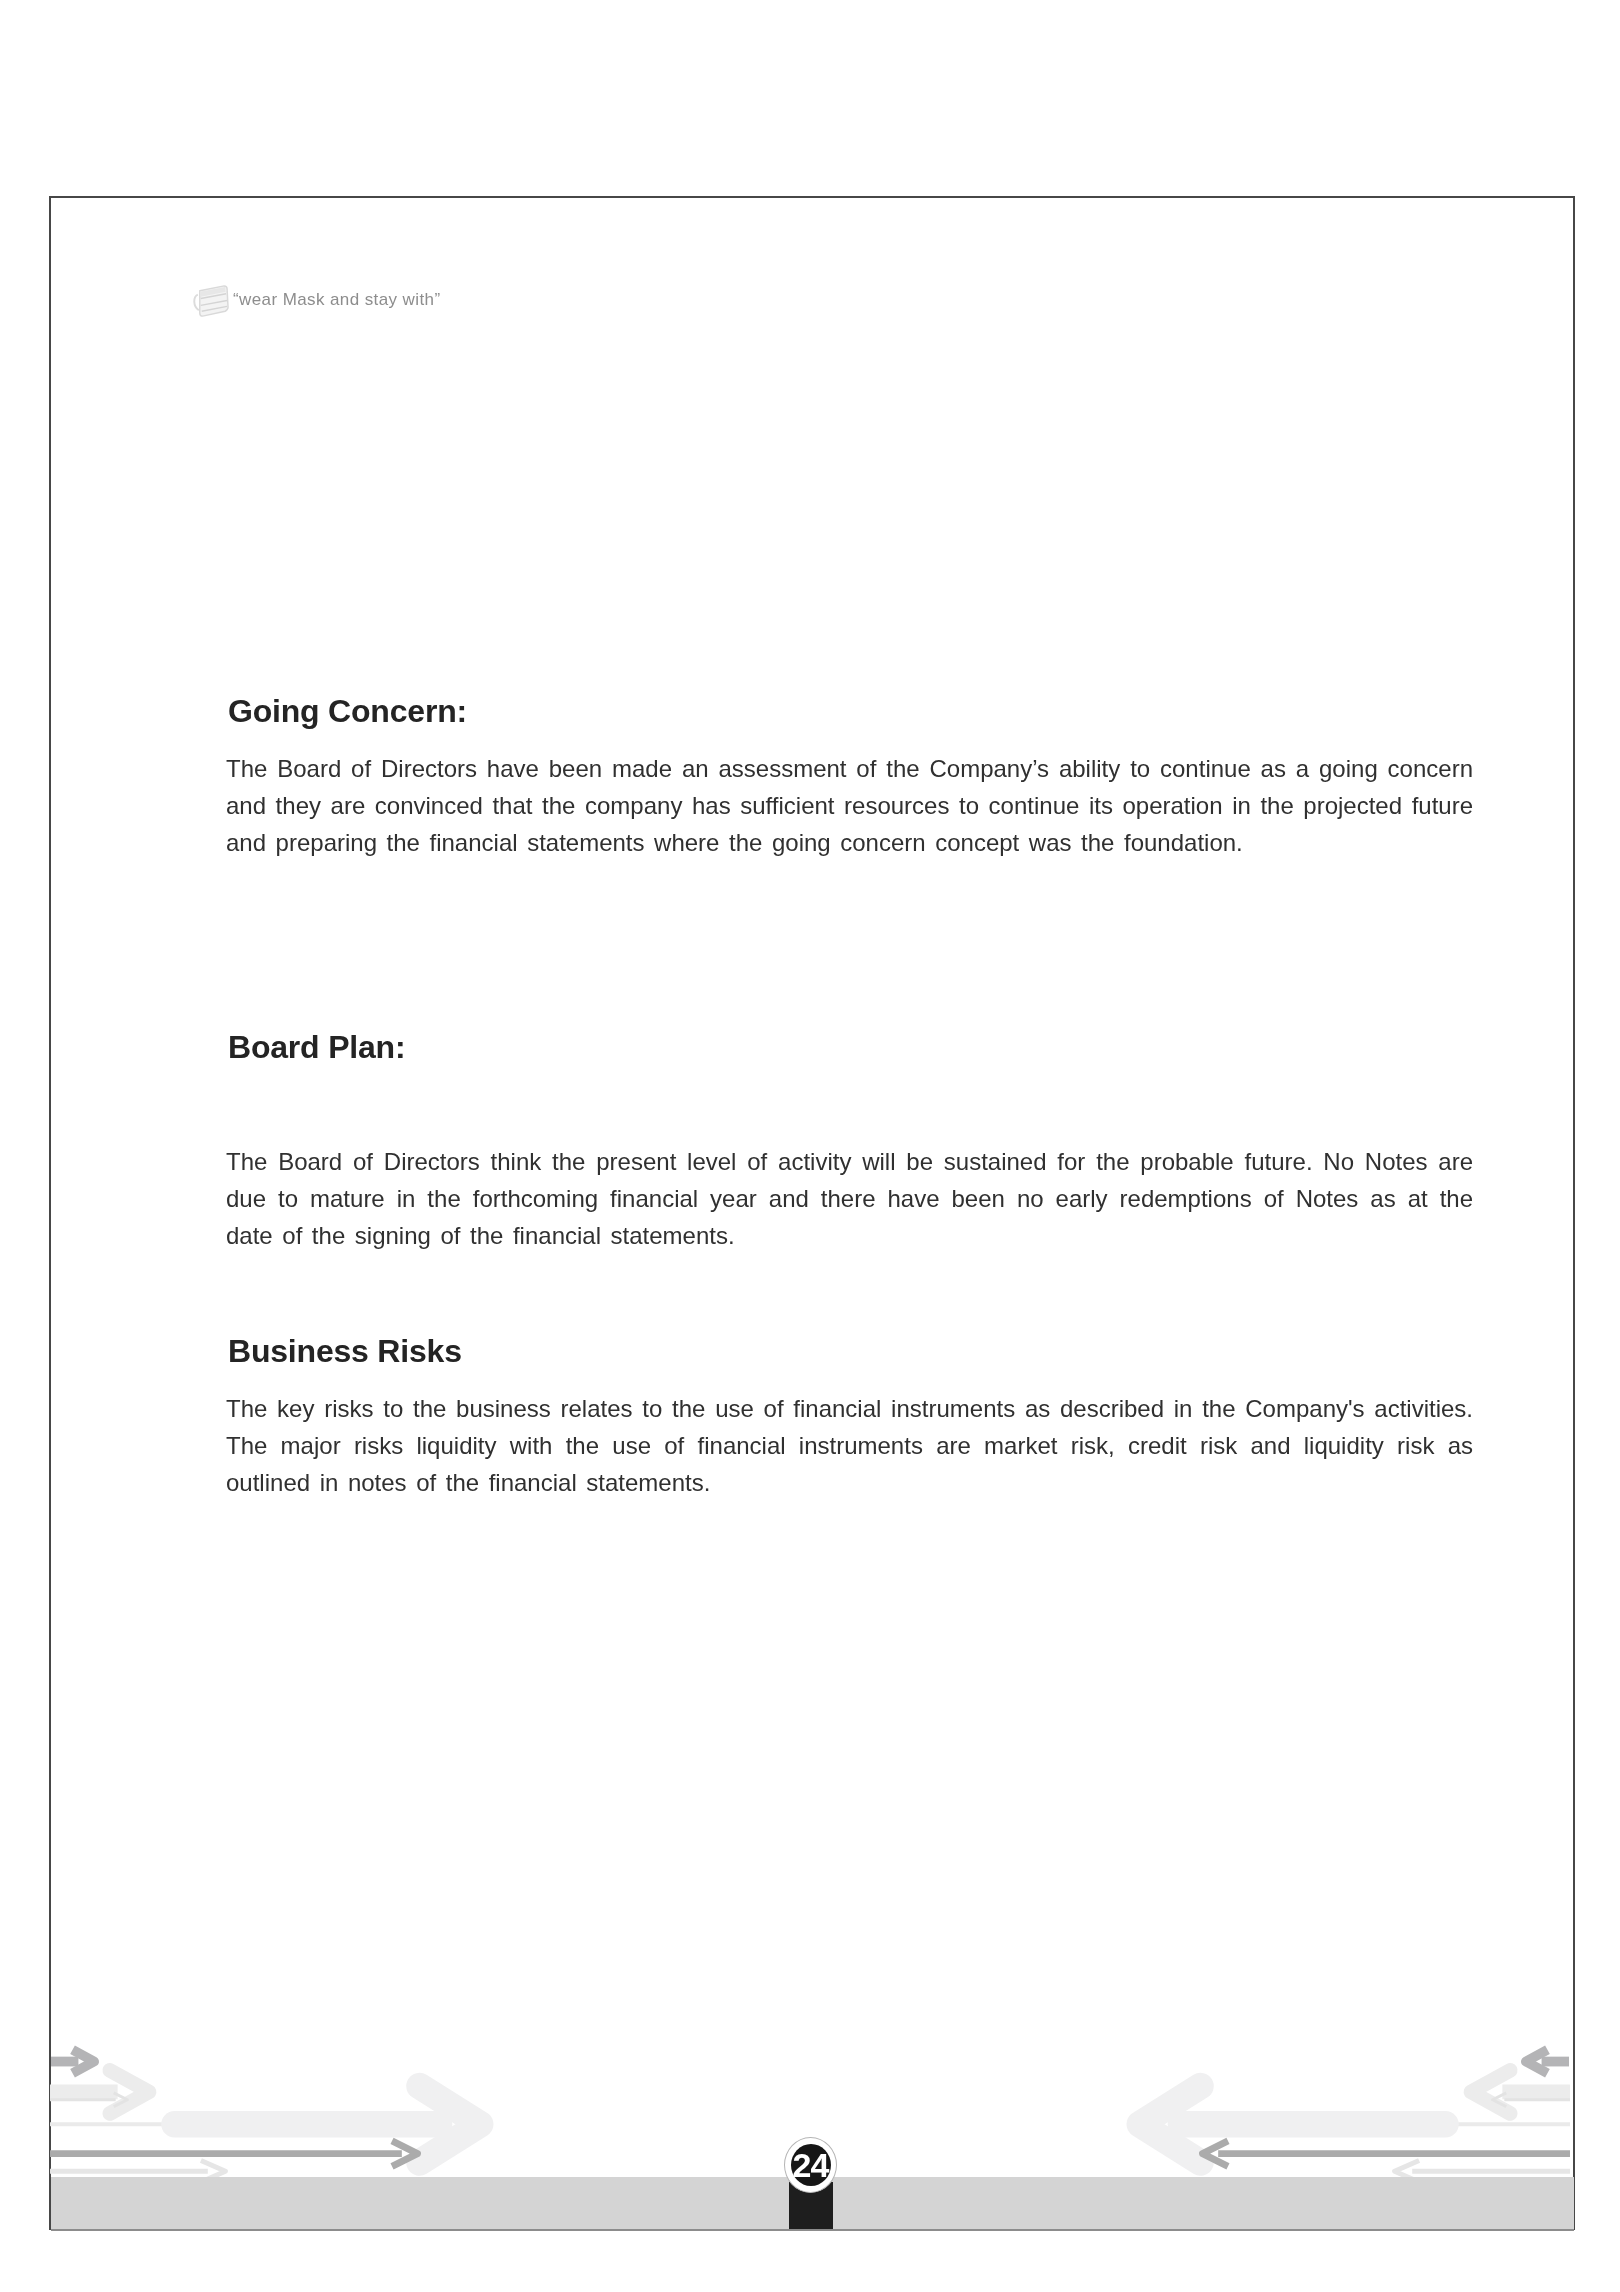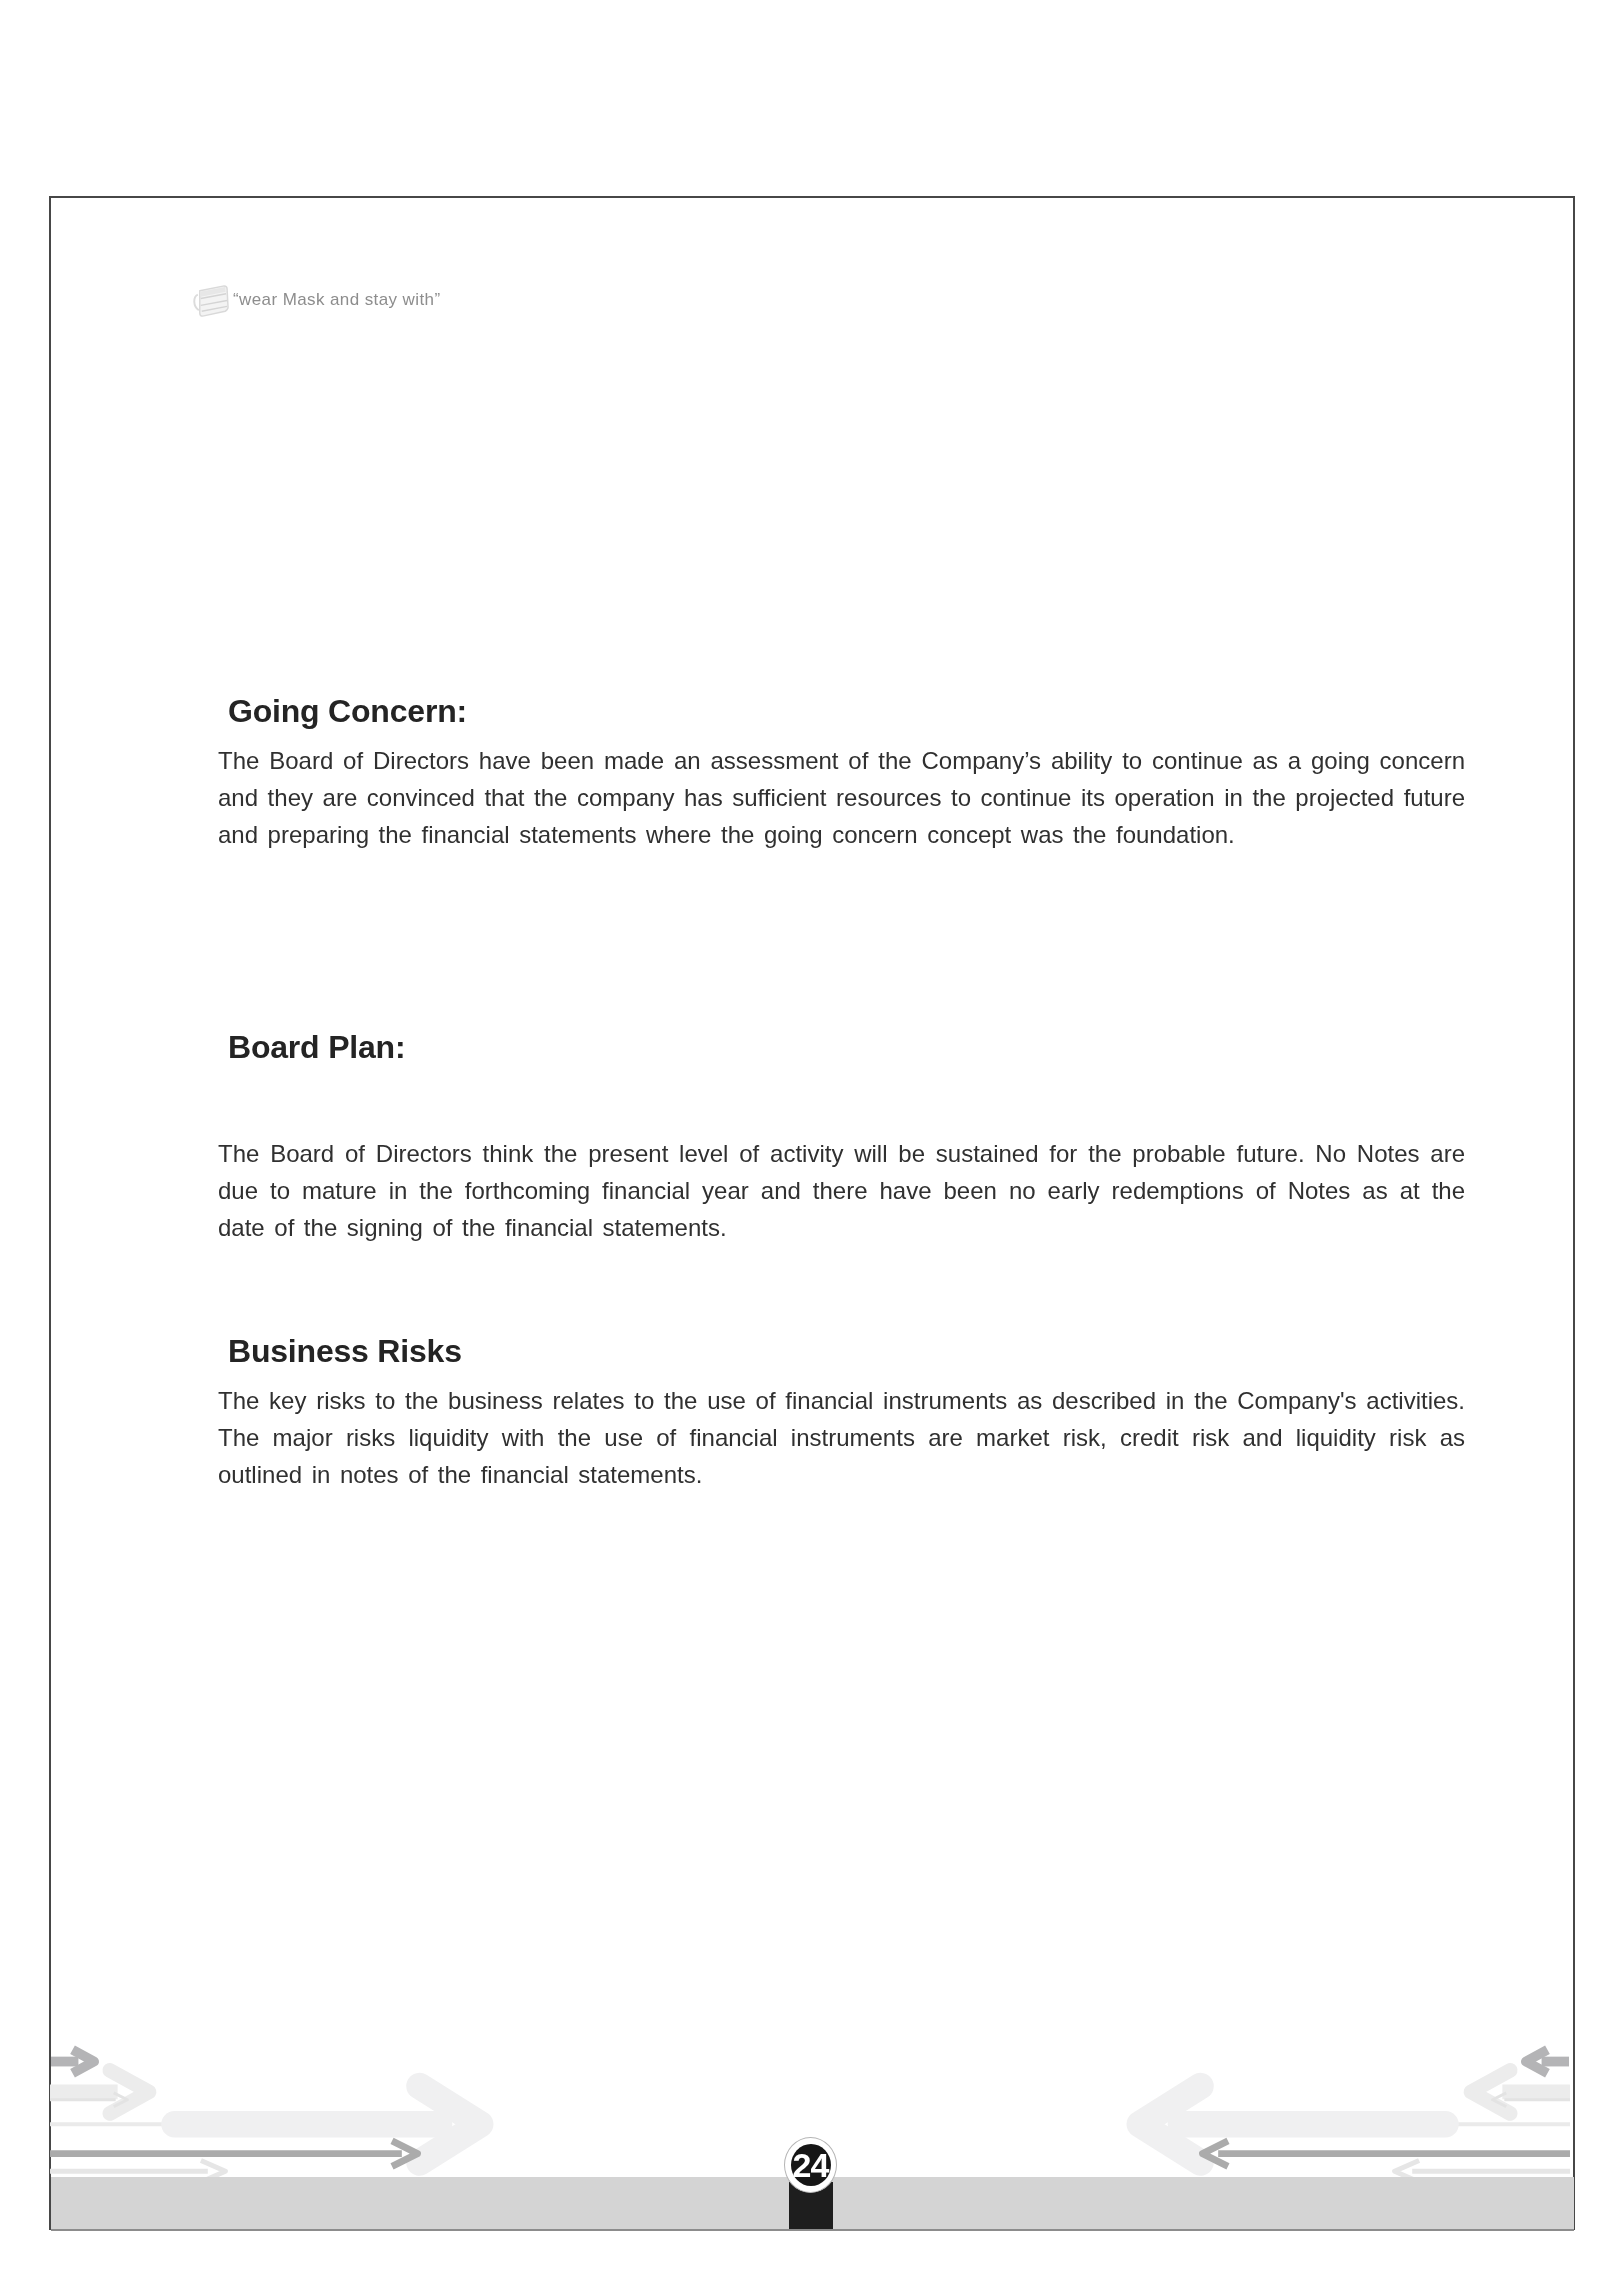--- a/index.html
+++ b/index.html
@@ -46,21 +46,21 @@
     left:233px;top:290px;
     font-size:17px;color:#8d8d8d;letter-spacing:0.4px;white-space:nowrap;
   }
   
   .sec-h{
     left:218px;margin:10px;
     font-size:32px;font-weight:bold;color:#242424;
     letter-spacing:-0.2px;white-space:nowrap;
   }
   .sec-p{
-    left:218px;width:1247px;margin:0;
+    left:218px;width:1247px;margin:8px;
     font-size:24px;line-height:37px;
     text-align:justify;color:#303030;word-spacing:2.9px;
   }
   
   .footer-arrows{left:0;top:2039px;}
   .footer-bar{
     left:51px;top:2177px;width:1523px;height:52px;
     background:#d4d4d4;border-bottom:2px solid #8c8c8c;
   }
   .page-tab{left:789px;top:2182px;width:44px;height:47px;background:#1e1e1e;}

